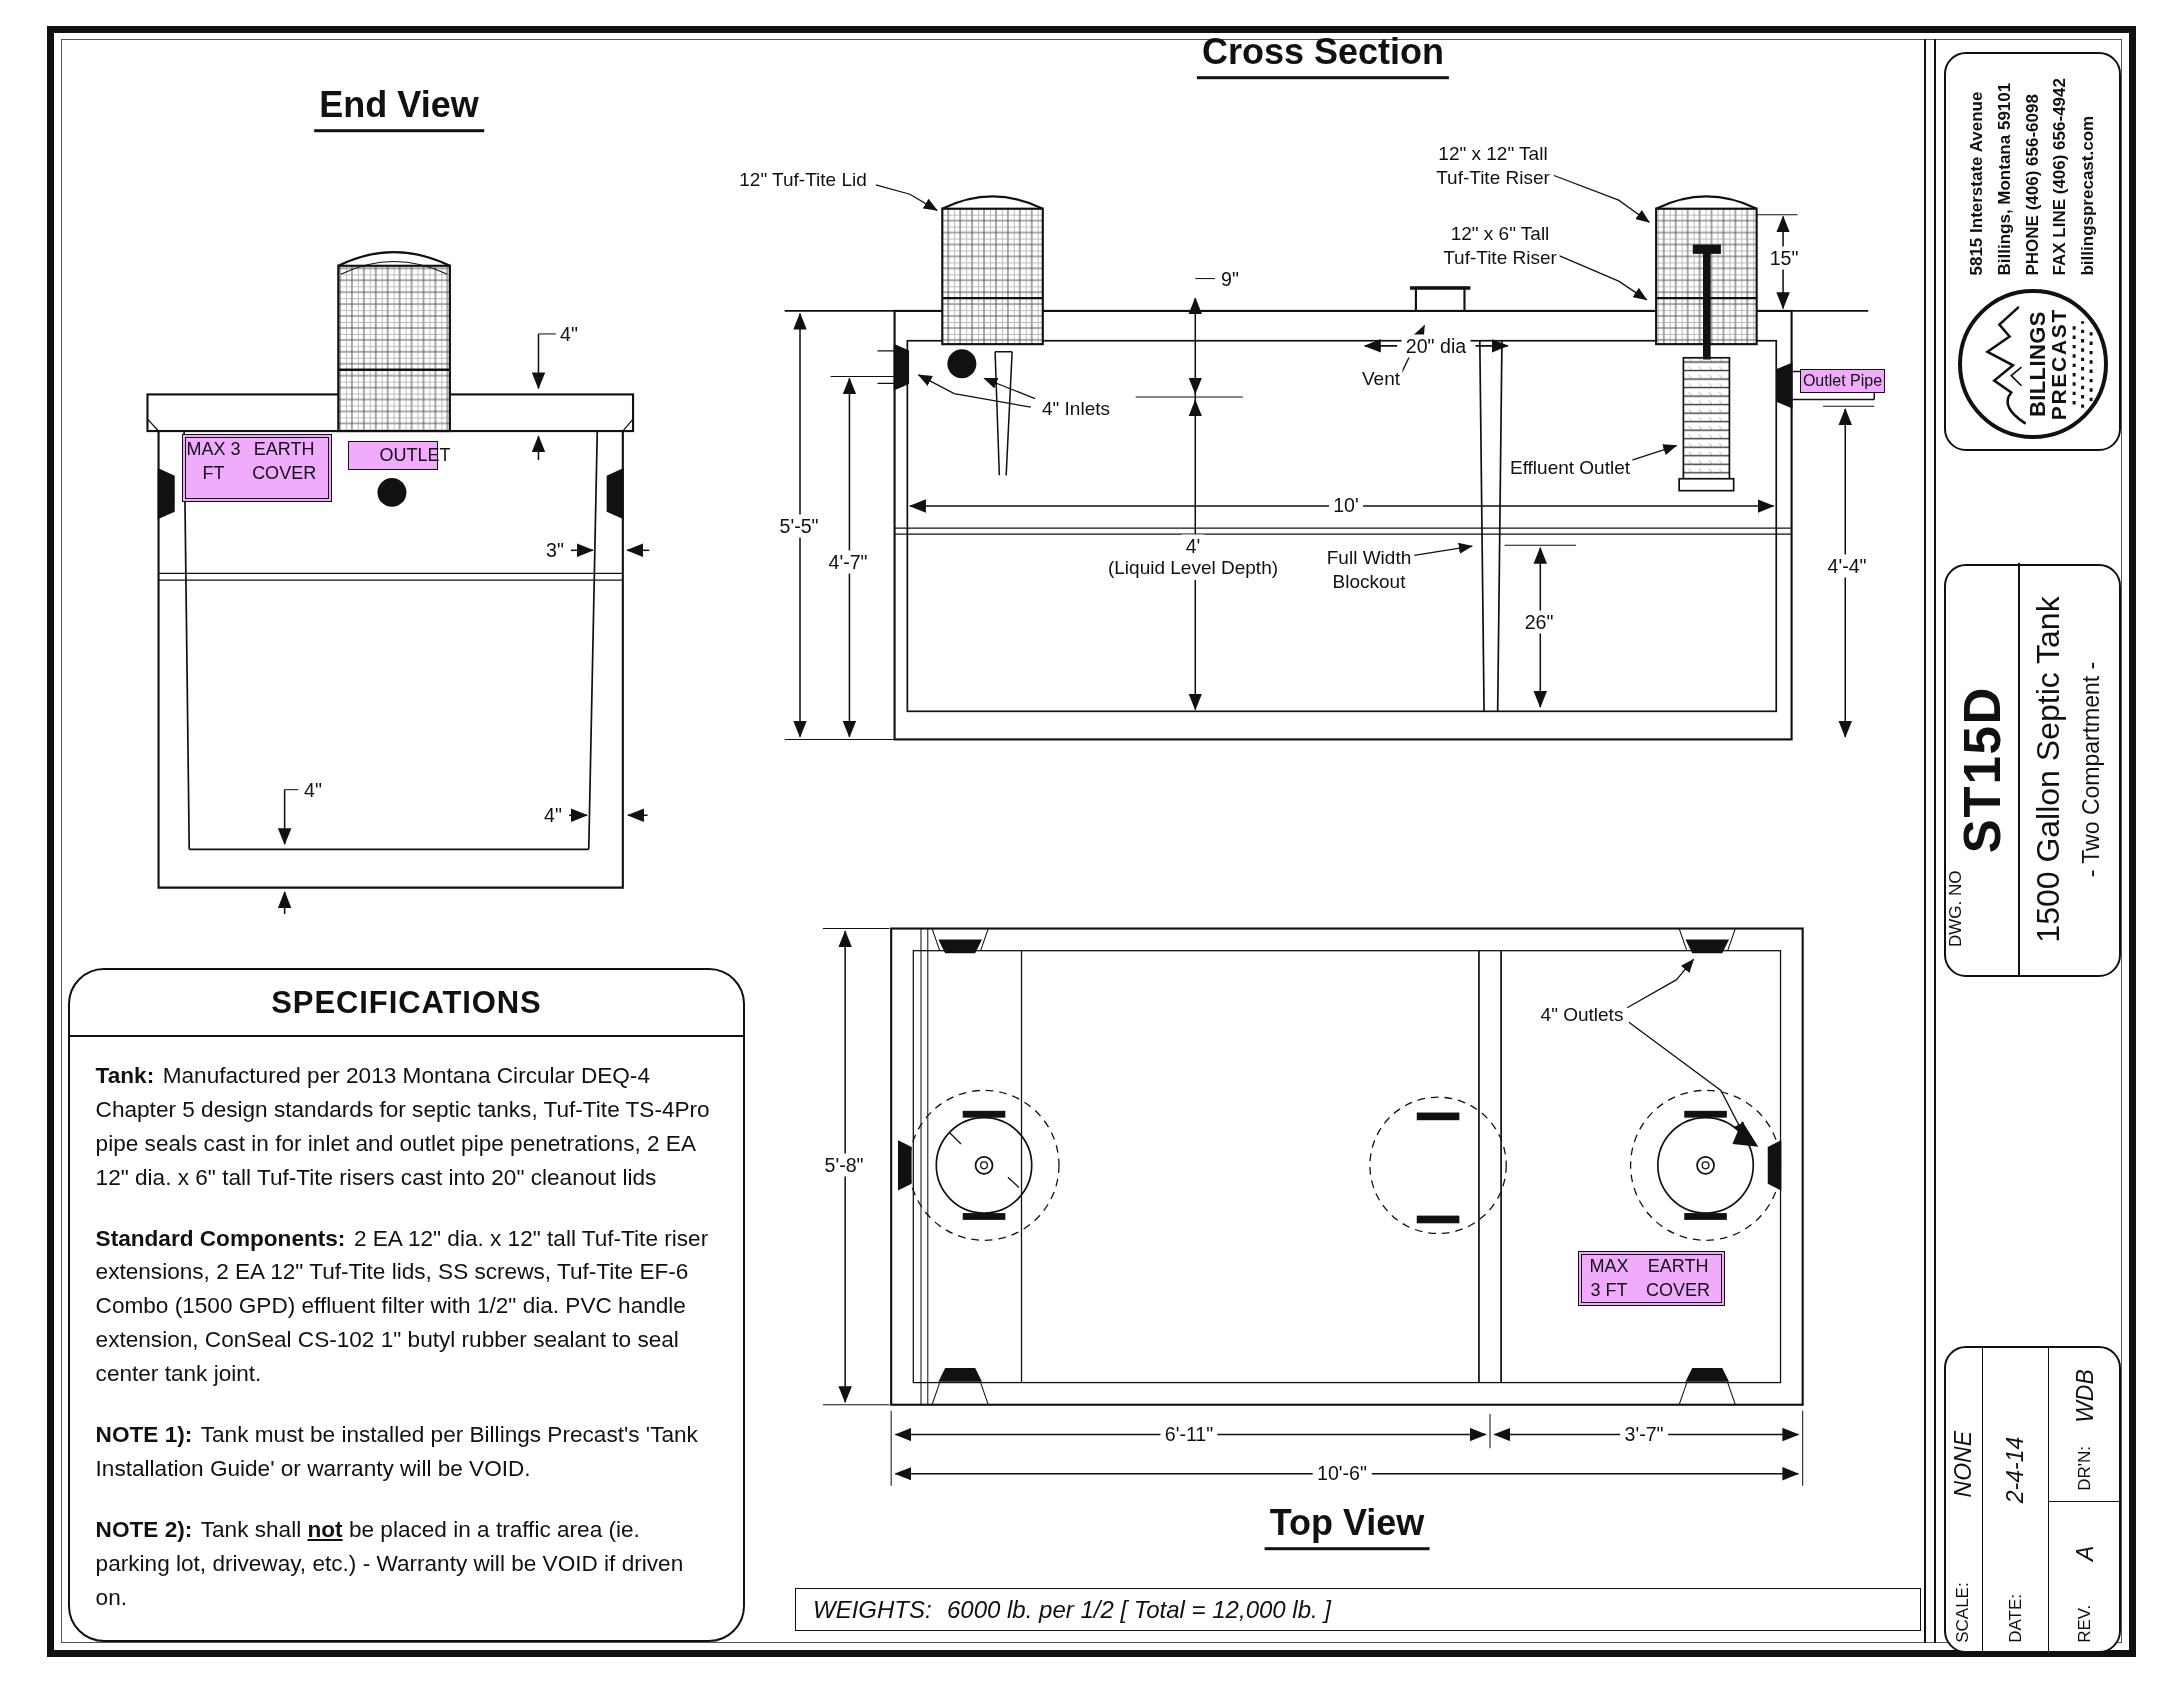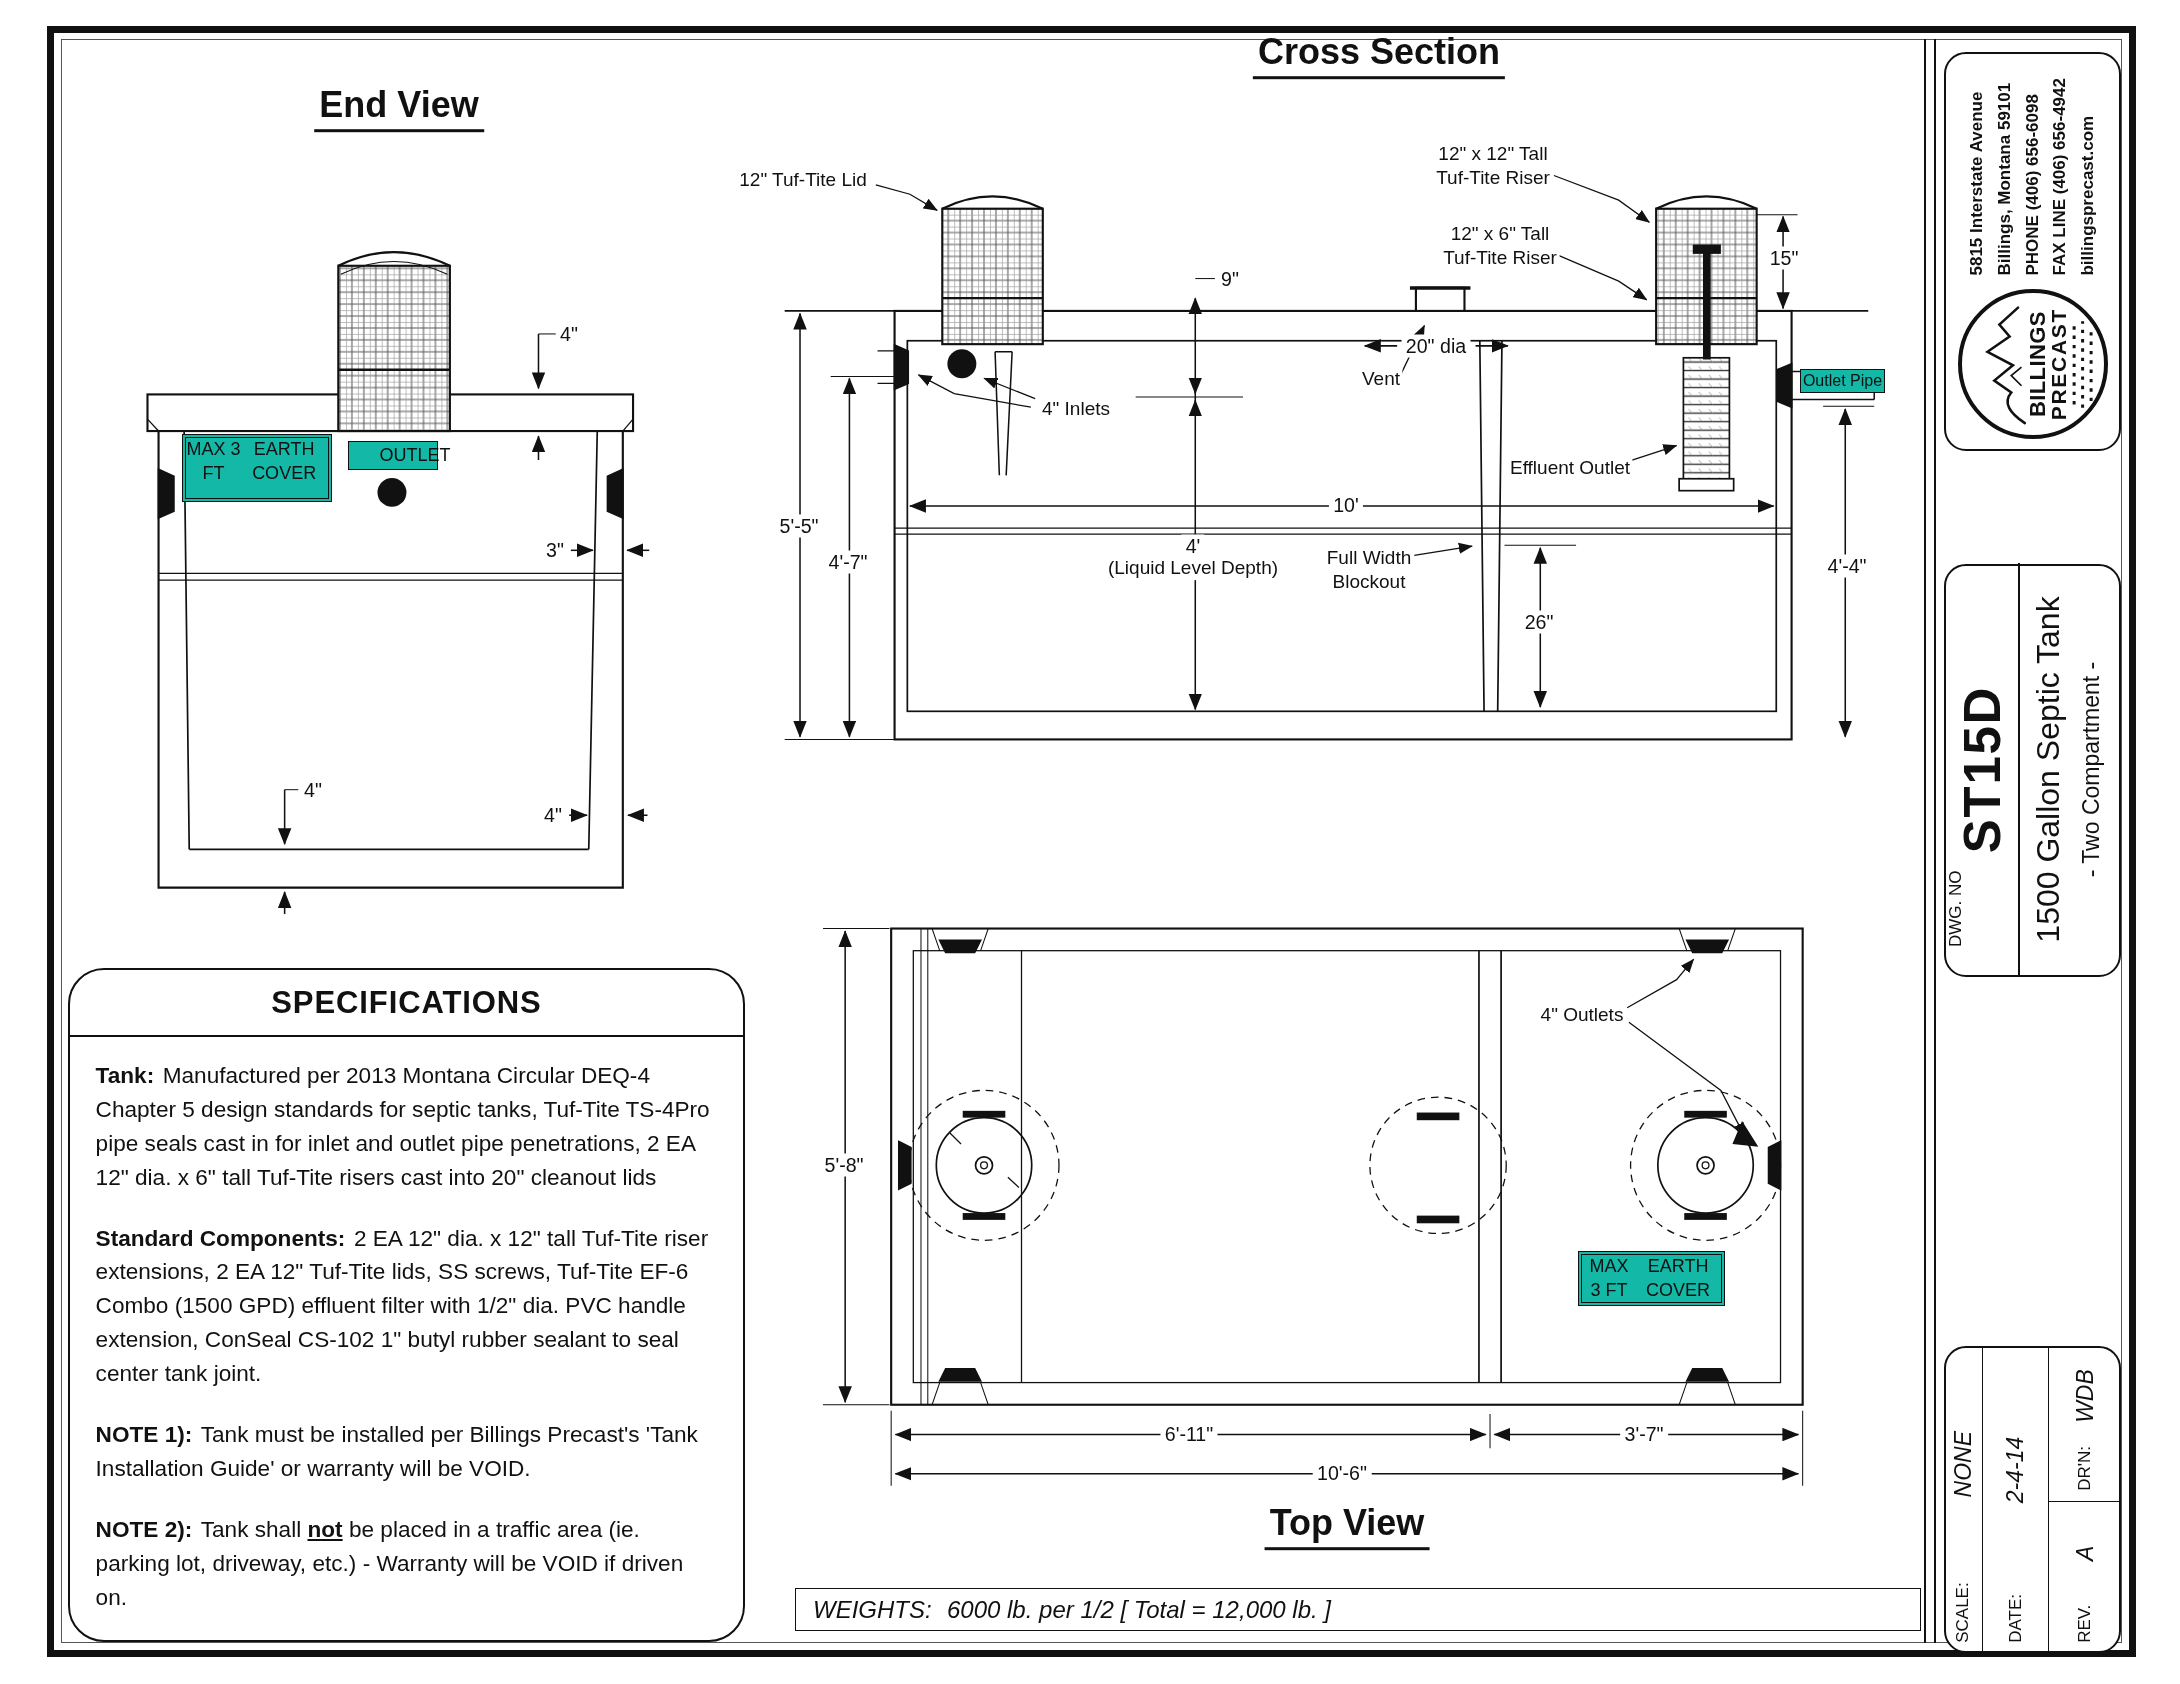--- a/index.html
+++ b/index.html
@@ -8,21 +8,21 @@
   .border-outer{position:absolute;left:47px;top:25.6px;width:2089px;height:1631px;
         border:7.7px solid #111;box-sizing:border-box;}
   .border-inner{position:absolute;left:61px;top:39px;width:2061px;height:1604px;
         border:1.3px solid #555;box-sizing:border-box;}
   .vline{position:absolute;background:#111;}
   svg.art{position:absolute;left:0;top:0;}
   .c{position:absolute;transform:translate(-50%,-50%);white-space:nowrap;}
   .vtitle{font-size:36px;font-weight:bold;border-bottom:3.4px solid #111;padding:0 5.1px 2.6px 5.1px;}
   .lbl{font-size:19px;line-height:1.25;text-align:center;background:#fff;padding:0 2.6px;}
   .dim{font-size:19.6px;background:#fff;padding:0 4.3px;}
-  .boxlbl{position:absolute;border:1.7px solid #111;background:#14b8a6;box-sizing:border-box;
+  .boxlbl{position:absolute;border:1.7px solid #111;background:#f0abfc;box-sizing:border-box;
         display:flex;flex-direction:column;align-items:center;justify-content:center;
         font-size:18px;line-height:1.3;text-align:center;}
   .boxlbl .inner{border:0.9px solid #111;width:calc(100% - 6.8px);height:calc(100% - 6.8px);
         display:flex;flex-direction:row;align-items:flex-start;justify-content:center;}
   
   .spec{position:absolute;left:68px;top:968px;width:677px;height:674px;border:2.6px solid #111;
         border-radius:36px;box-sizing:border-box;background:#fff;}
   .spec-head{height:65px;border-bottom:2.6px solid #111;display:flex;align-items:center;justify-content:center;
         font-size:31px;font-weight:bold;letter-spacing:0.9px;}
   .spec-body{padding:22px 24px 0 25.6px;font-size:22.6px;line-height:1.5;}
@@ -238,21 +238,21 @@
     </div>
   </div>
   <div class="boxlbl" style="left:348px;top:441px;width:90px;height:29px;padding-left:44px;">
     <span>OUTLET</span>
   </div>
   <span class="c dim" style="left:569px;top:334px;">4"</span>
   <span class="c dim" style="left:555px;top:550px;">3"</span>
   <span class="c dim" style="left:313px;top:790px;">4"</span>
   <span class="c dim" style="left:553px;top:815px;">4"</span>
 
-  <div class="c vtitle" style="left:1379px;top:55px;">Cross Section</div>
+  <div class="c vtitle" style="left:1323px;top:55px;">Cross Section</div>
   <span class="c lbl" style="left:803px;top:180px;">12" Tuf-Tite Lid</span>
   <div class="c lbl" style="left:1493px;top:166px;">
     <div>12" x 12" Tall</div>
     <div>Tuf-Tite Riser</div>
   </div>
   <div class="c lbl" style="left:1500px;top:246px;">
     <div>12" x 6" Tall</div>
     <div>Tuf-Tite Riser</div>
   </div>
   <span class="c dim" style="left:1784px;top:258px;">15"</span>

